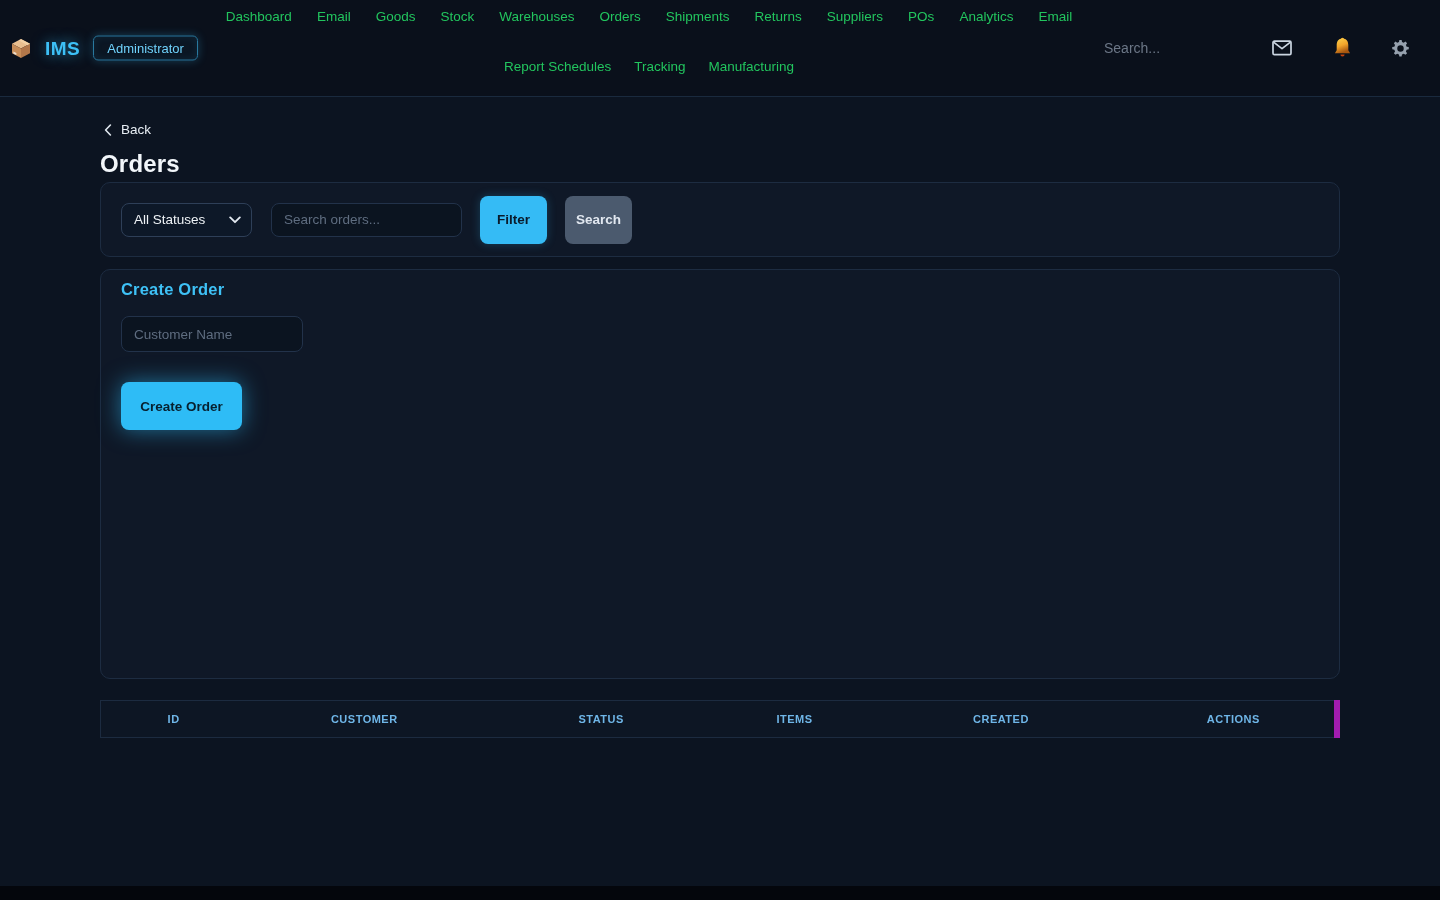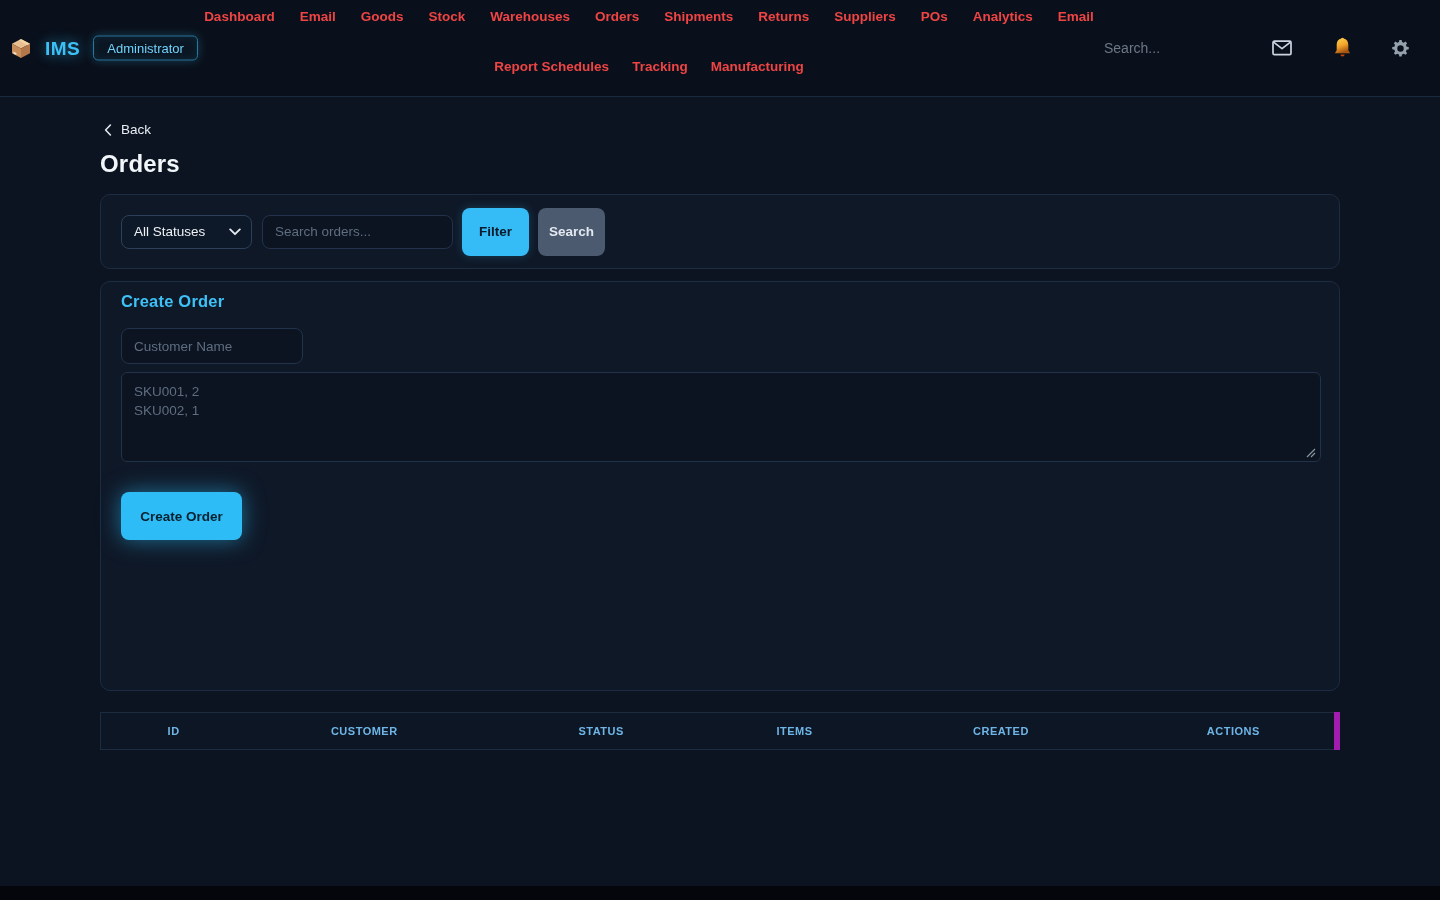--- a/index.html
+++ b/index.html
@@ -44,27 +44,26 @@
     position: absolute;
     left: 649px; top: 0;
     transform: translateX(-50%);
     width: 820px;
     display: flex; flex-direction: column; align-items: center;
   }
   .nav-row { display: flex; align-items: center; }
   .nav-row-1 { margin-top: 9px; gap: 25px; }
   .nav-row-2 { margin-top: 34px; gap: 23px; }
   .nav-link {
-    color: #ef4444;
+    color: #22c55e;
     font-size: 13.5px;
     line-height: 16px;
     text-decoration: none;
     cursor: pointer;
     white-space: nowrap;
-    font-weight: bold;
   }
   .header-actions {
     position: absolute;
     right: 30px; top: 50%;
     transform: translateY(-50%);
     display: flex; align-items: center;
   }
   .header-search {
     width: 148px;
     background: transparent;
@@ -108,24 +107,25 @@
   .panel {
     width: 1240px;
     margin-left: 100px;
     background: #0f1827;
     border: 1px solid #1d2c41;
     border-radius: 10px;
   }
 
   
   .filter-panel {
-    margin-top: 16px;
+    margin-top: 4px;
     height: 75px;
     display: flex; align-items: center;
     padding: 12px 20px;
+    gap: 9px;
   }
   .select-control {
     position: relative;
     width: 131px; height: 34px;
     background: #0d1828;
     border: 1px solid #2e3f58;
     border-radius: 8px;
     display: flex; align-items: center;
     padding: 0 12px;
     color: #eef2f6;
@@ -314,27 +314,20 @@
       </svg>
     </div>
     <input class="text-input search-orders" type="text" placeholder="Search orders..." style="">
     <button class="btn btn-filter">Filter</button>
     <button class="btn btn-clear">Search</button>
   </section>
 
   <section class="panel create-panel">
     <h2 class="create-title">Create Order</h2>
     <input class="text-input customer-input" type="text" placeholder="Customer Name" style="">
-    <div class="items-textarea-wrap">
-      <textarea class="text-input items-textarea" placeholder="SKU001, 2
-SKU002, 1" style=""></textarea>
-      <svg class="resize-grip" width="10" height="10" viewBox="0 0 10 10">
-        <path d="M9 1 L1 9 M9 5 L5 9" stroke="#8b98a8" stroke-width="1.1"></path>
-      </svg>
-    </div>
     <button class="btn btn-create">Create Order</button>
   </section>
 
   <table class="orders-table">
     <colgroup>
       <col style="width:114px">
       <col style="width:269px">
       <col style="width:206px">
       <col style="width:182px">
       <col style="width:232px">

